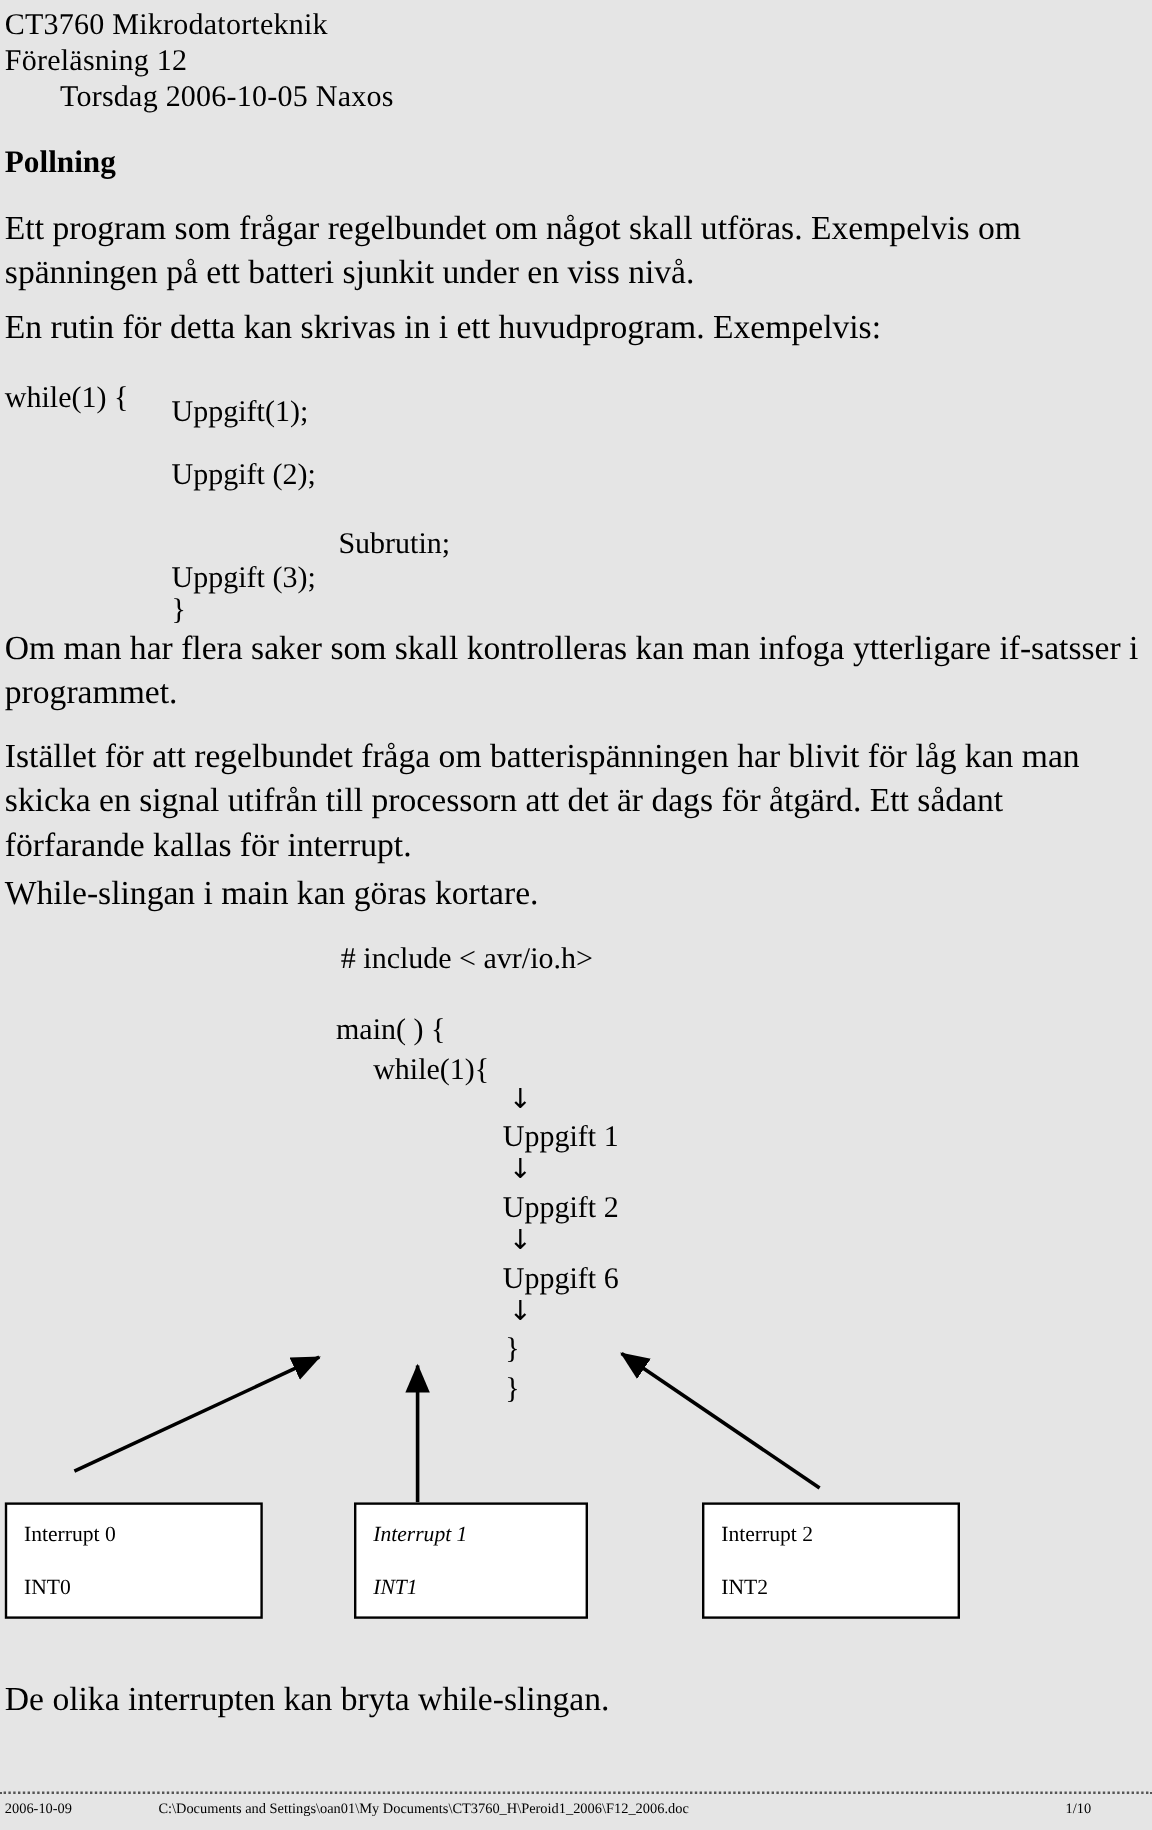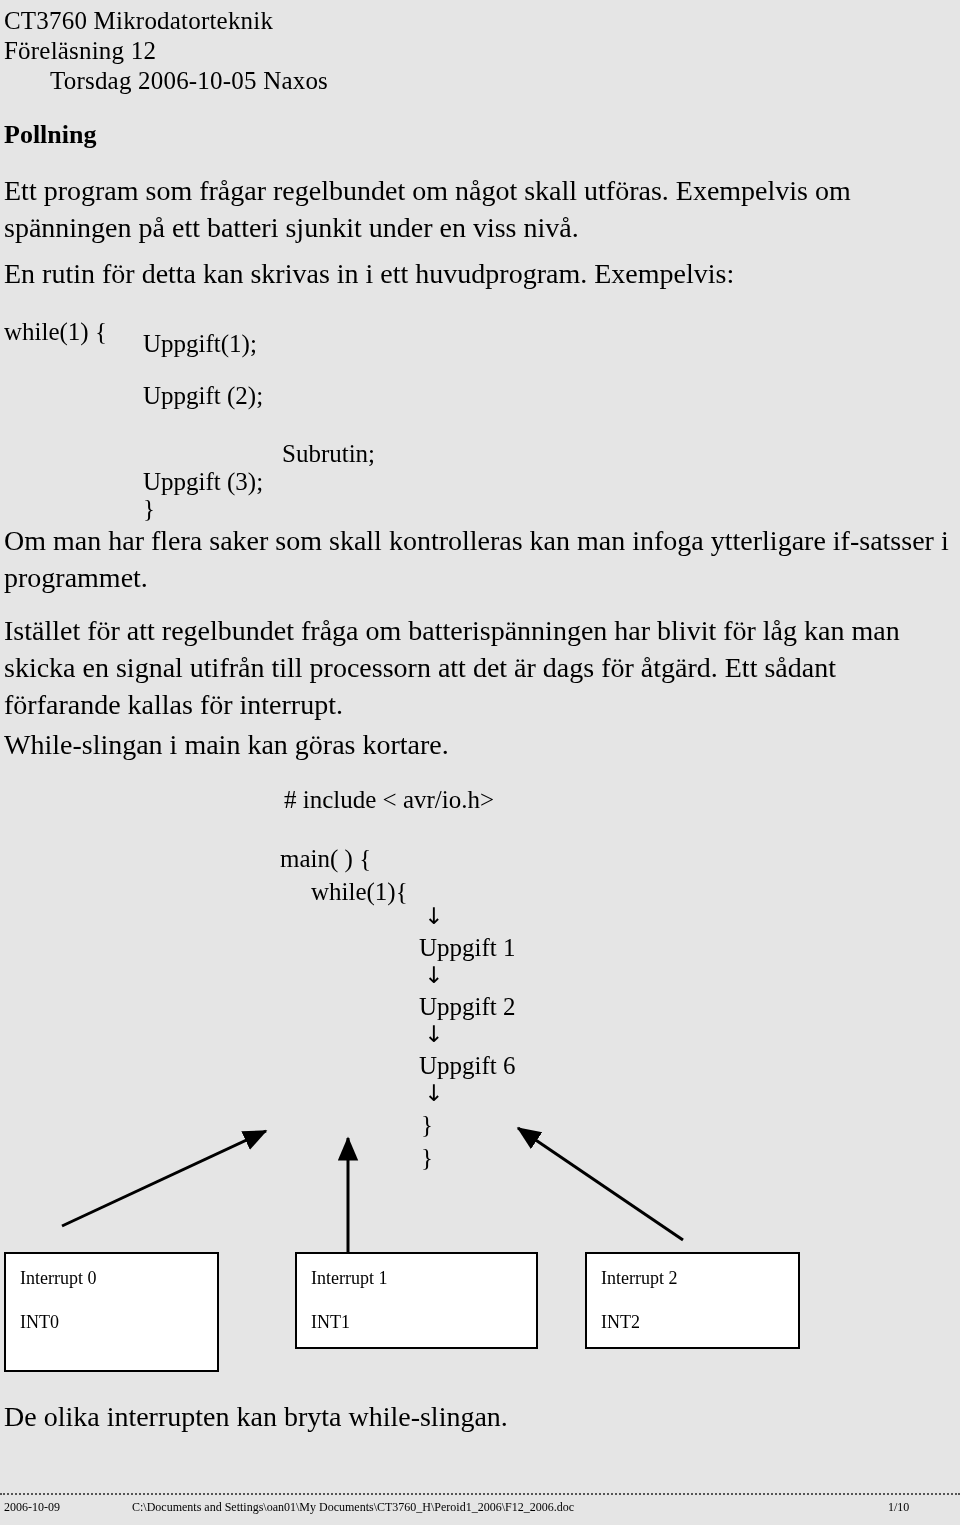--- a/index.html
+++ b/index.html
@@ -142,26 +142,26 @@
     <defs>
       <marker id="ah" markerWidth="9" markerHeight="9" refX="7.5" refY="3.4" orient="auto" markerUnits="strokeWidth">
         <path d="M0,0 L8,3.4 L0,6.8 z" fill="#000000"></path>
       </marker>
     </defs>
     <line x1="62" y1="1226" x2="266" y2="1131" stroke="#000000" stroke-width="3" marker-end="url(#ah)"></line>
     <line x1="348" y1="1252" x2="348" y2="1138" stroke="#000000" stroke-width="3" marker-end="url(#ah)"></line>
     <line x1="683" y1="1240" x2="518" y2="1128" stroke="#000000" stroke-width="3" marker-end="url(#ah)"></line>
   </svg>
 
-  <div class="int-box" style="left:4px; top:1252px; width:215px; height:120px;">
+  <div class="int-box" style="left:4px; top:1252px; width:215px; height:97px;">
     <span class="box-label" style="left:14px; top:14px;">Interrupt 0</span>
     <span class="box-label" style="left:14px; top:58px;">INT0</span>
   </div>
 
-  <div class="int-box" style="left:295px; top:1252px; width:243px; height:97px;">
+  <div class="int-box" style="left:295px; top:1252px; width:195px; height:97px;font-style:italic;">
     <span class="box-label" style="left:14px; top:14px;">Interrupt 1</span>
     <span class="box-label" style="left:14px; top:58px;">INT1</span>
   </div>
 
   <div class="int-box" style="left:585px; top:1252px; width:215px; height:97px;">
     <span class="box-label" style="left:14px; top:14px;">Interrupt 2</span>
     <span class="box-label" style="left:14px; top:58px;">INT2</span>
   </div>
 
   <div class="para" style="left:4px; top:1398px; width:946px;">De olika interrupten kan bryta while-slingan.</div>

